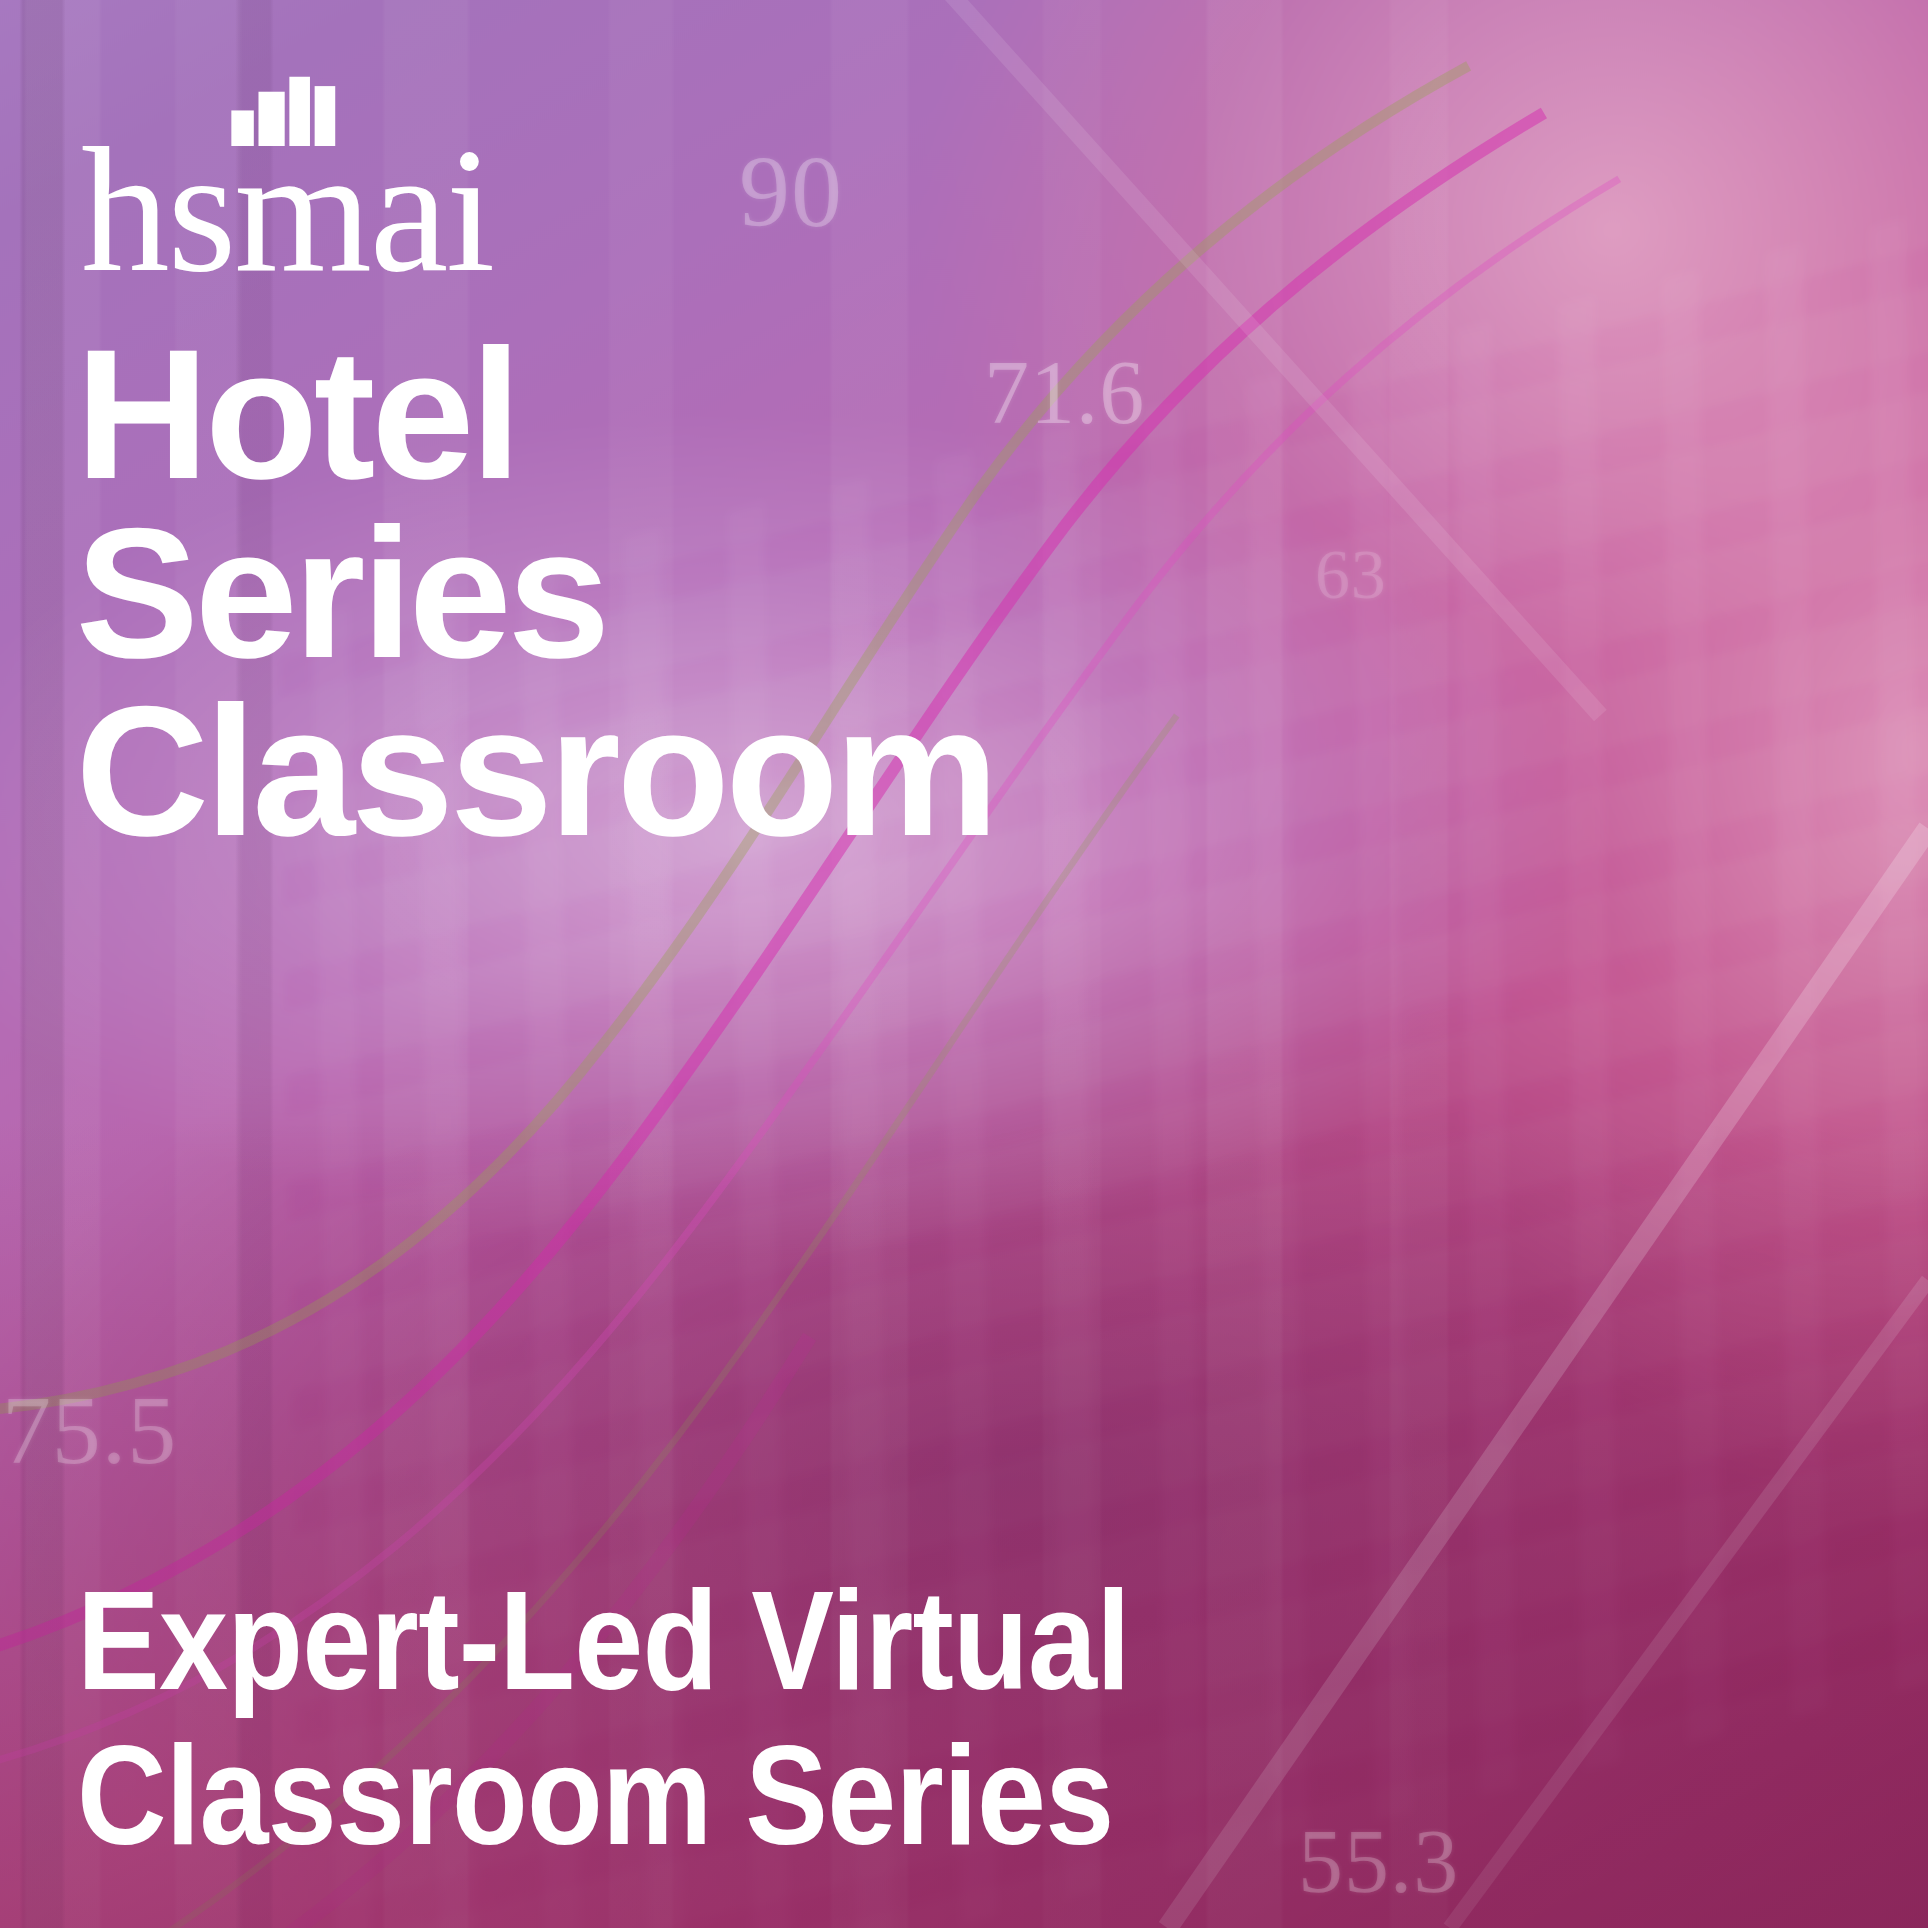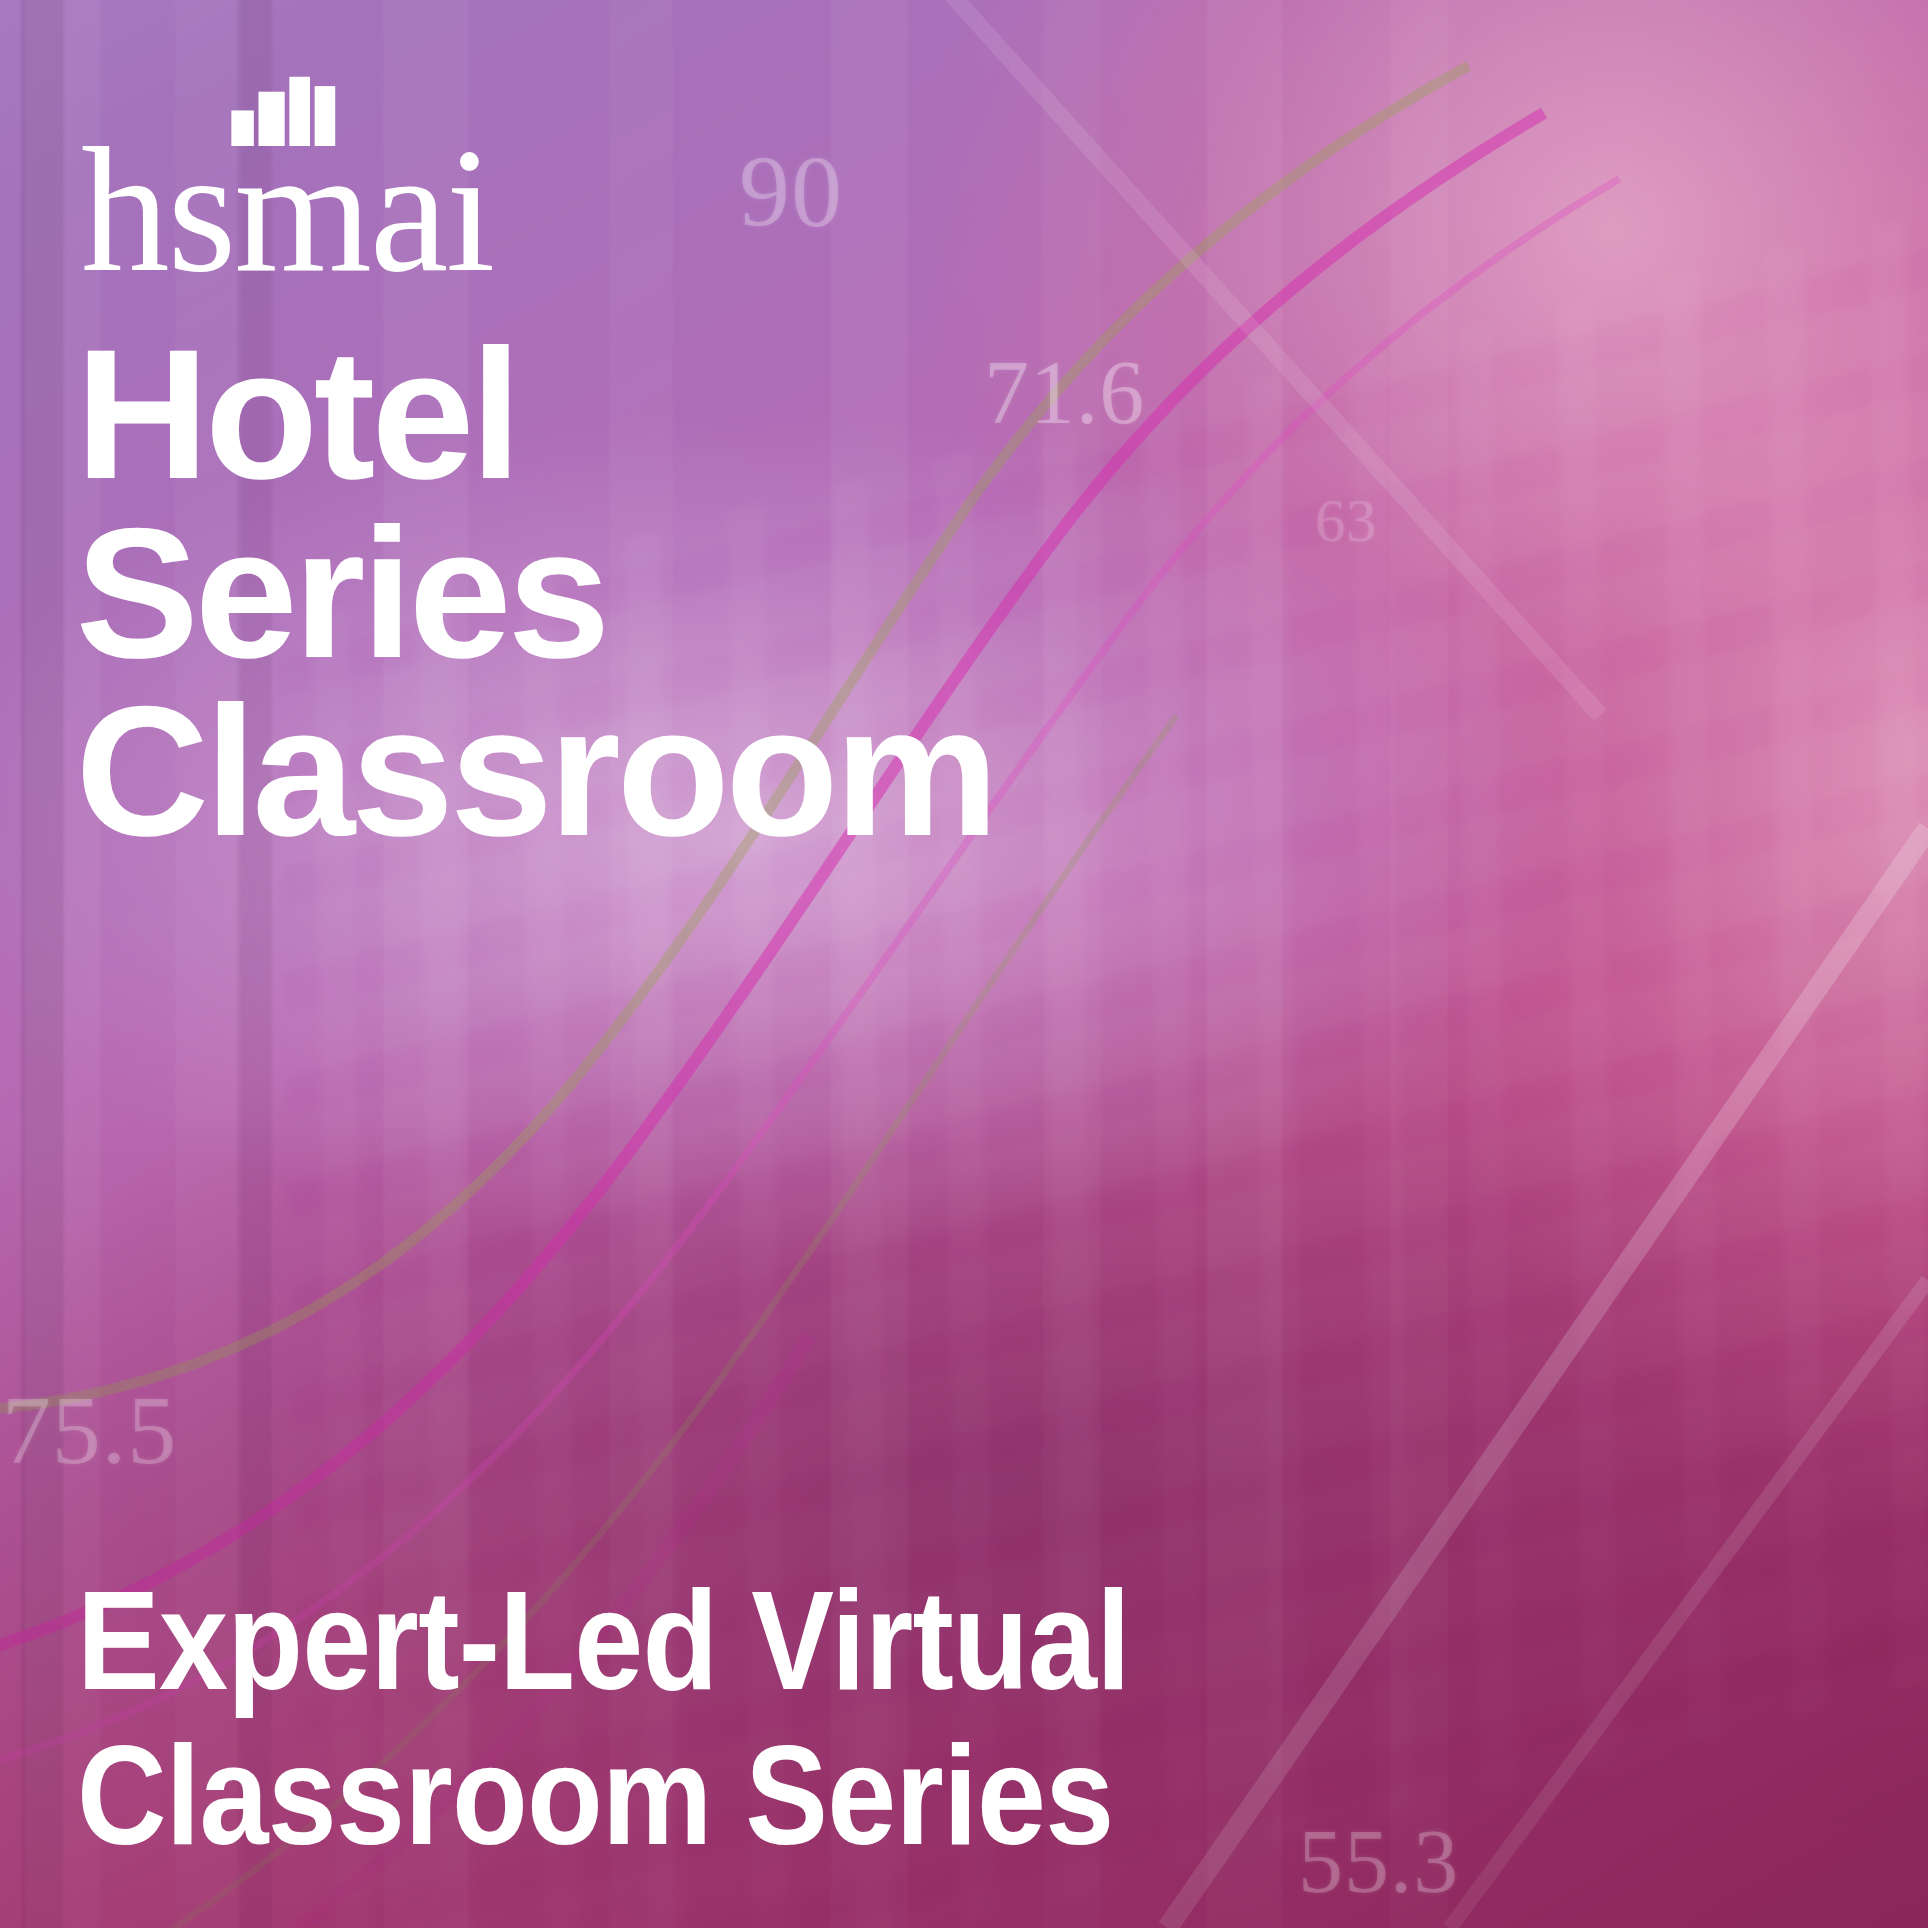--- a/index.html
+++ b/index.html
@@ -147,21 +147,21 @@
     letter-spacing: 0.01em;
     line-height: 1;
     user-select: none;
     white-space: nowrap;
     text-shadow: 0 0 5.6px rgba(255,255,255,0.12);
   }
   .gn-90   { left: 739px;  top: 141px;  font-size: 102px; color: rgba(255,255,255,0.26); }
   .gn-835  { left: 984px; top: 348px;  font-size: 90px;  color: rgba(255,255,255,0.30); }
   .gn-755  { left: 1.9px;    top: 1381px; font-size: 98px; color: rgba(255,255,255,0.22); }
   .gn-553  { left: 1298px; top: 1817px; font-size: 90px;  color: rgba(255,255,255,0.22); }
-  .gn-mid  { left: 1315px; top: 490px;  font-size: 61px;  color: rgba(255,255,255,0.14); }
+  .gn-mid  { left: 1315px; top: 540px;  font-size: 70px;  color: rgba(255,255,255,0.14); }
 
   
 
   .content {
     position: absolute;
     inset: 0;
     padding: 73px 66px 55px 81px;
     display: flex;
     flex-direction: column;
   }

